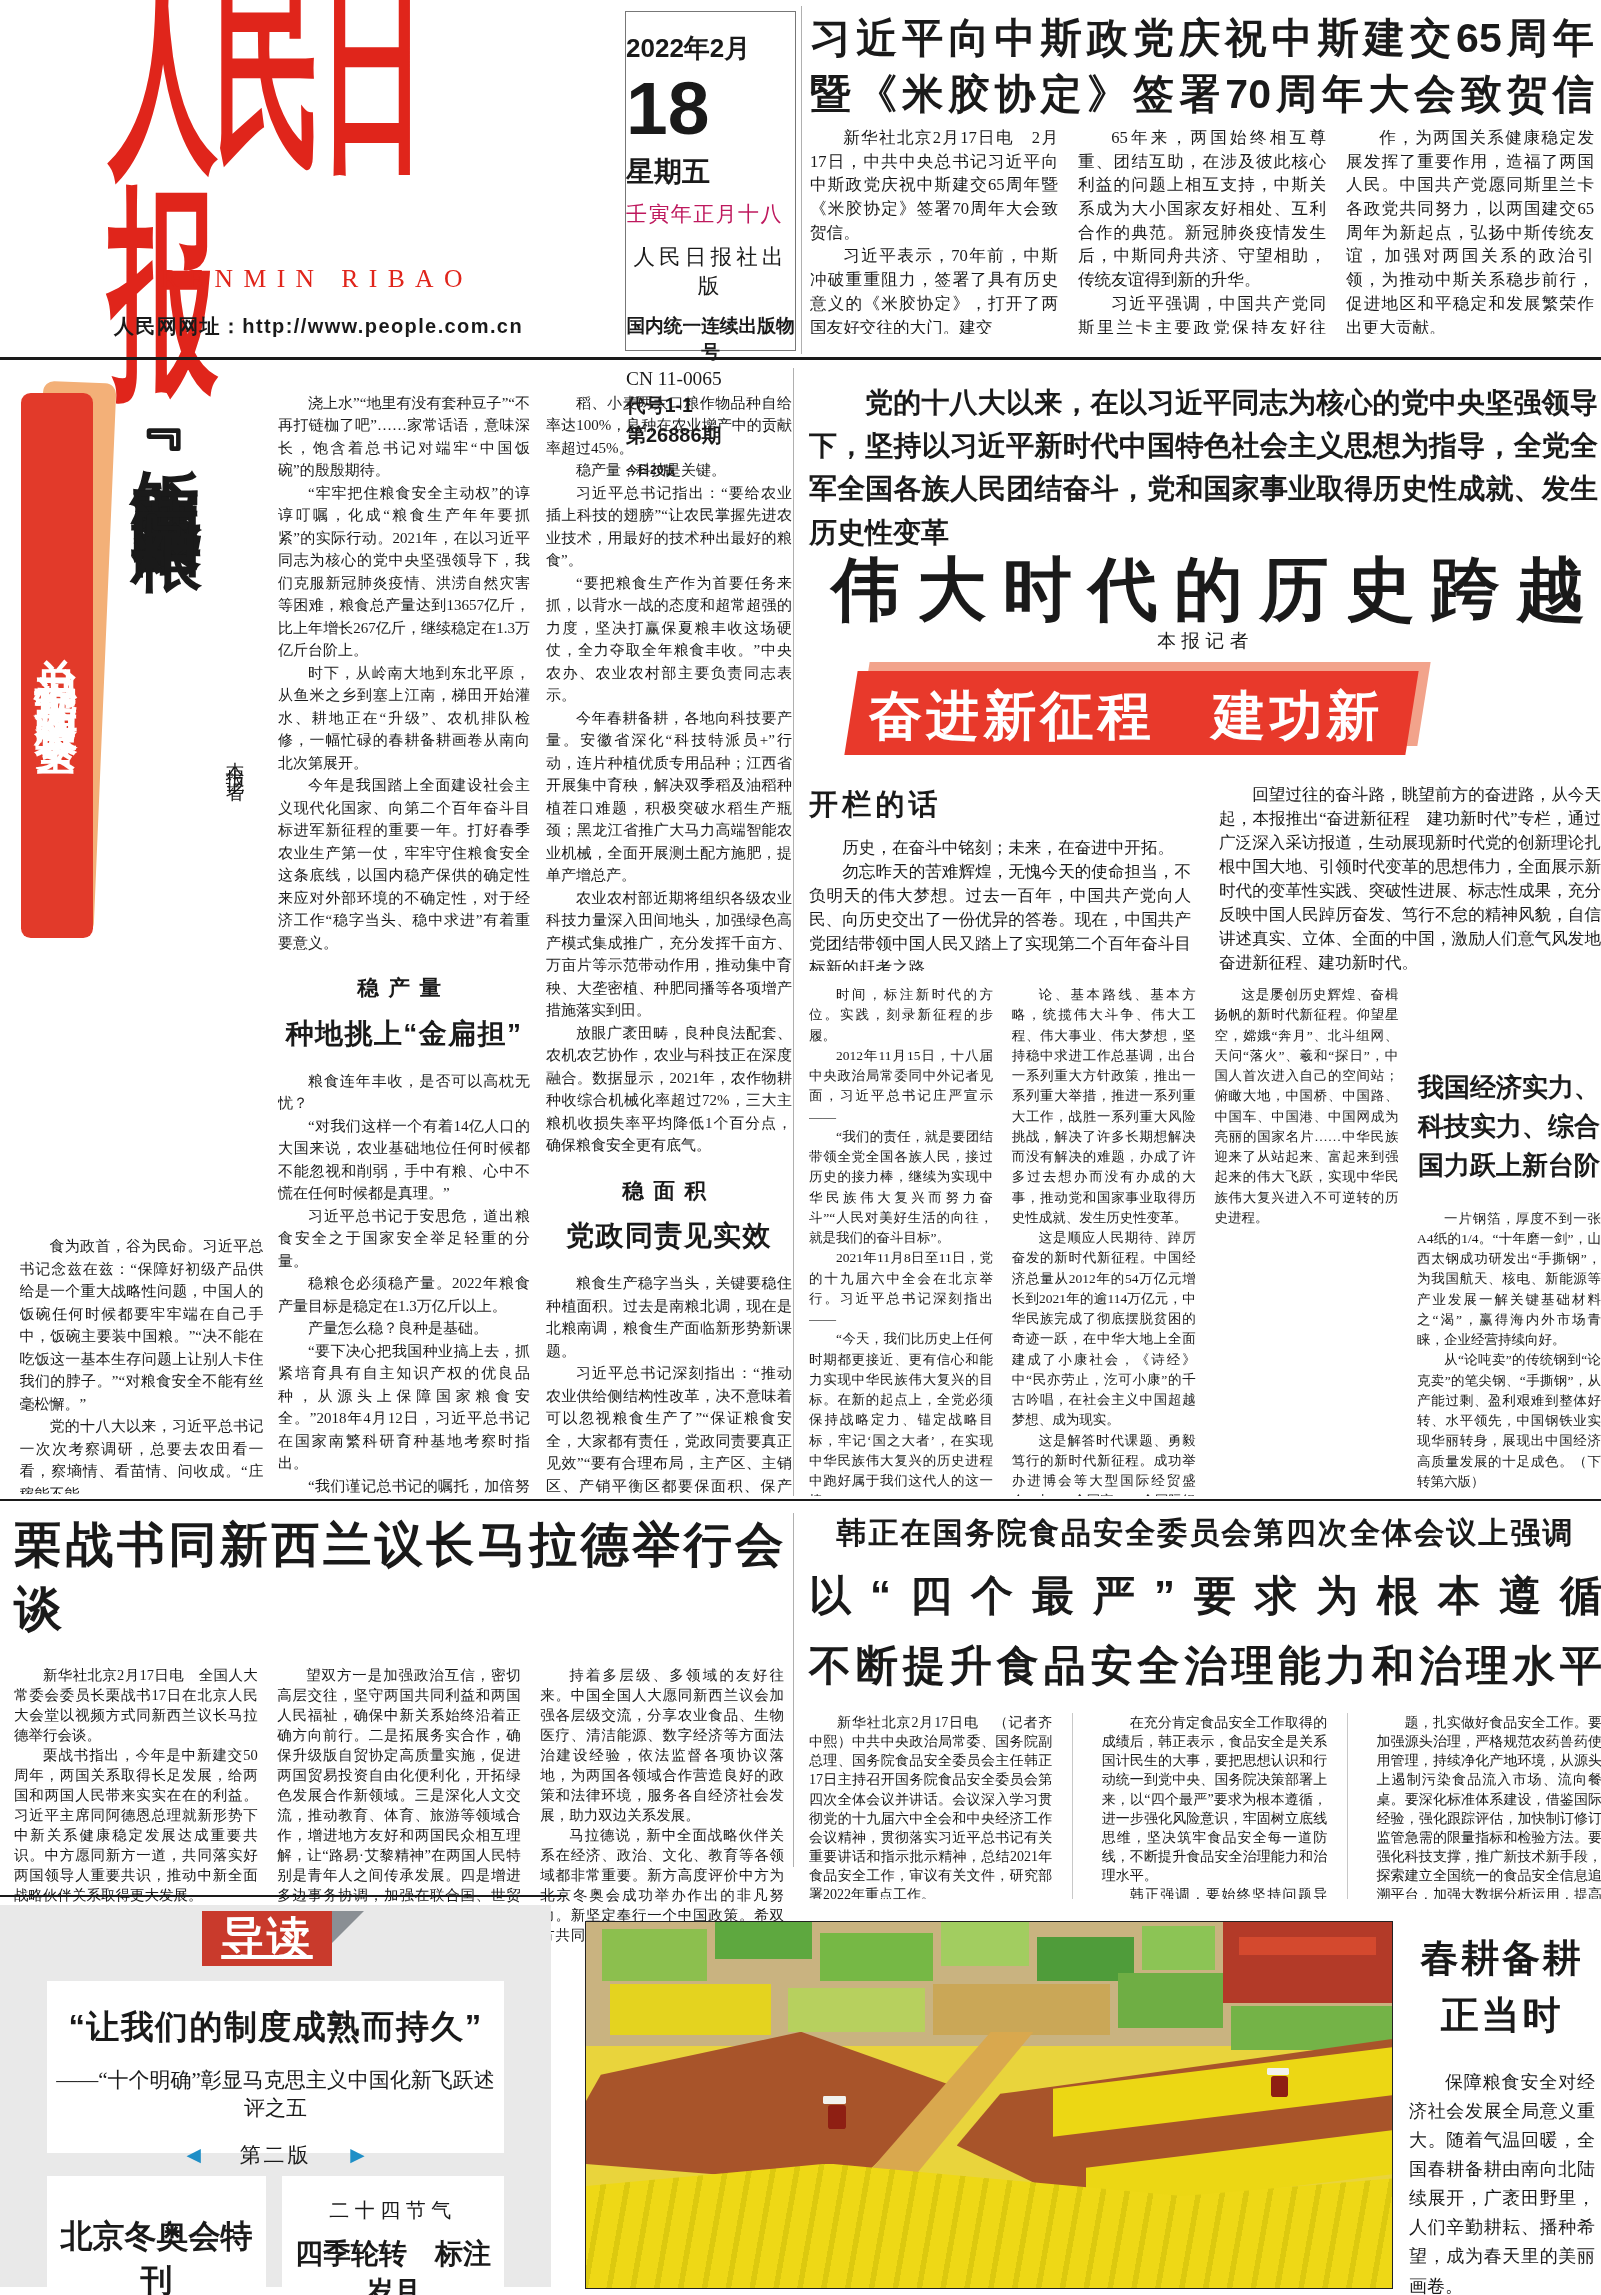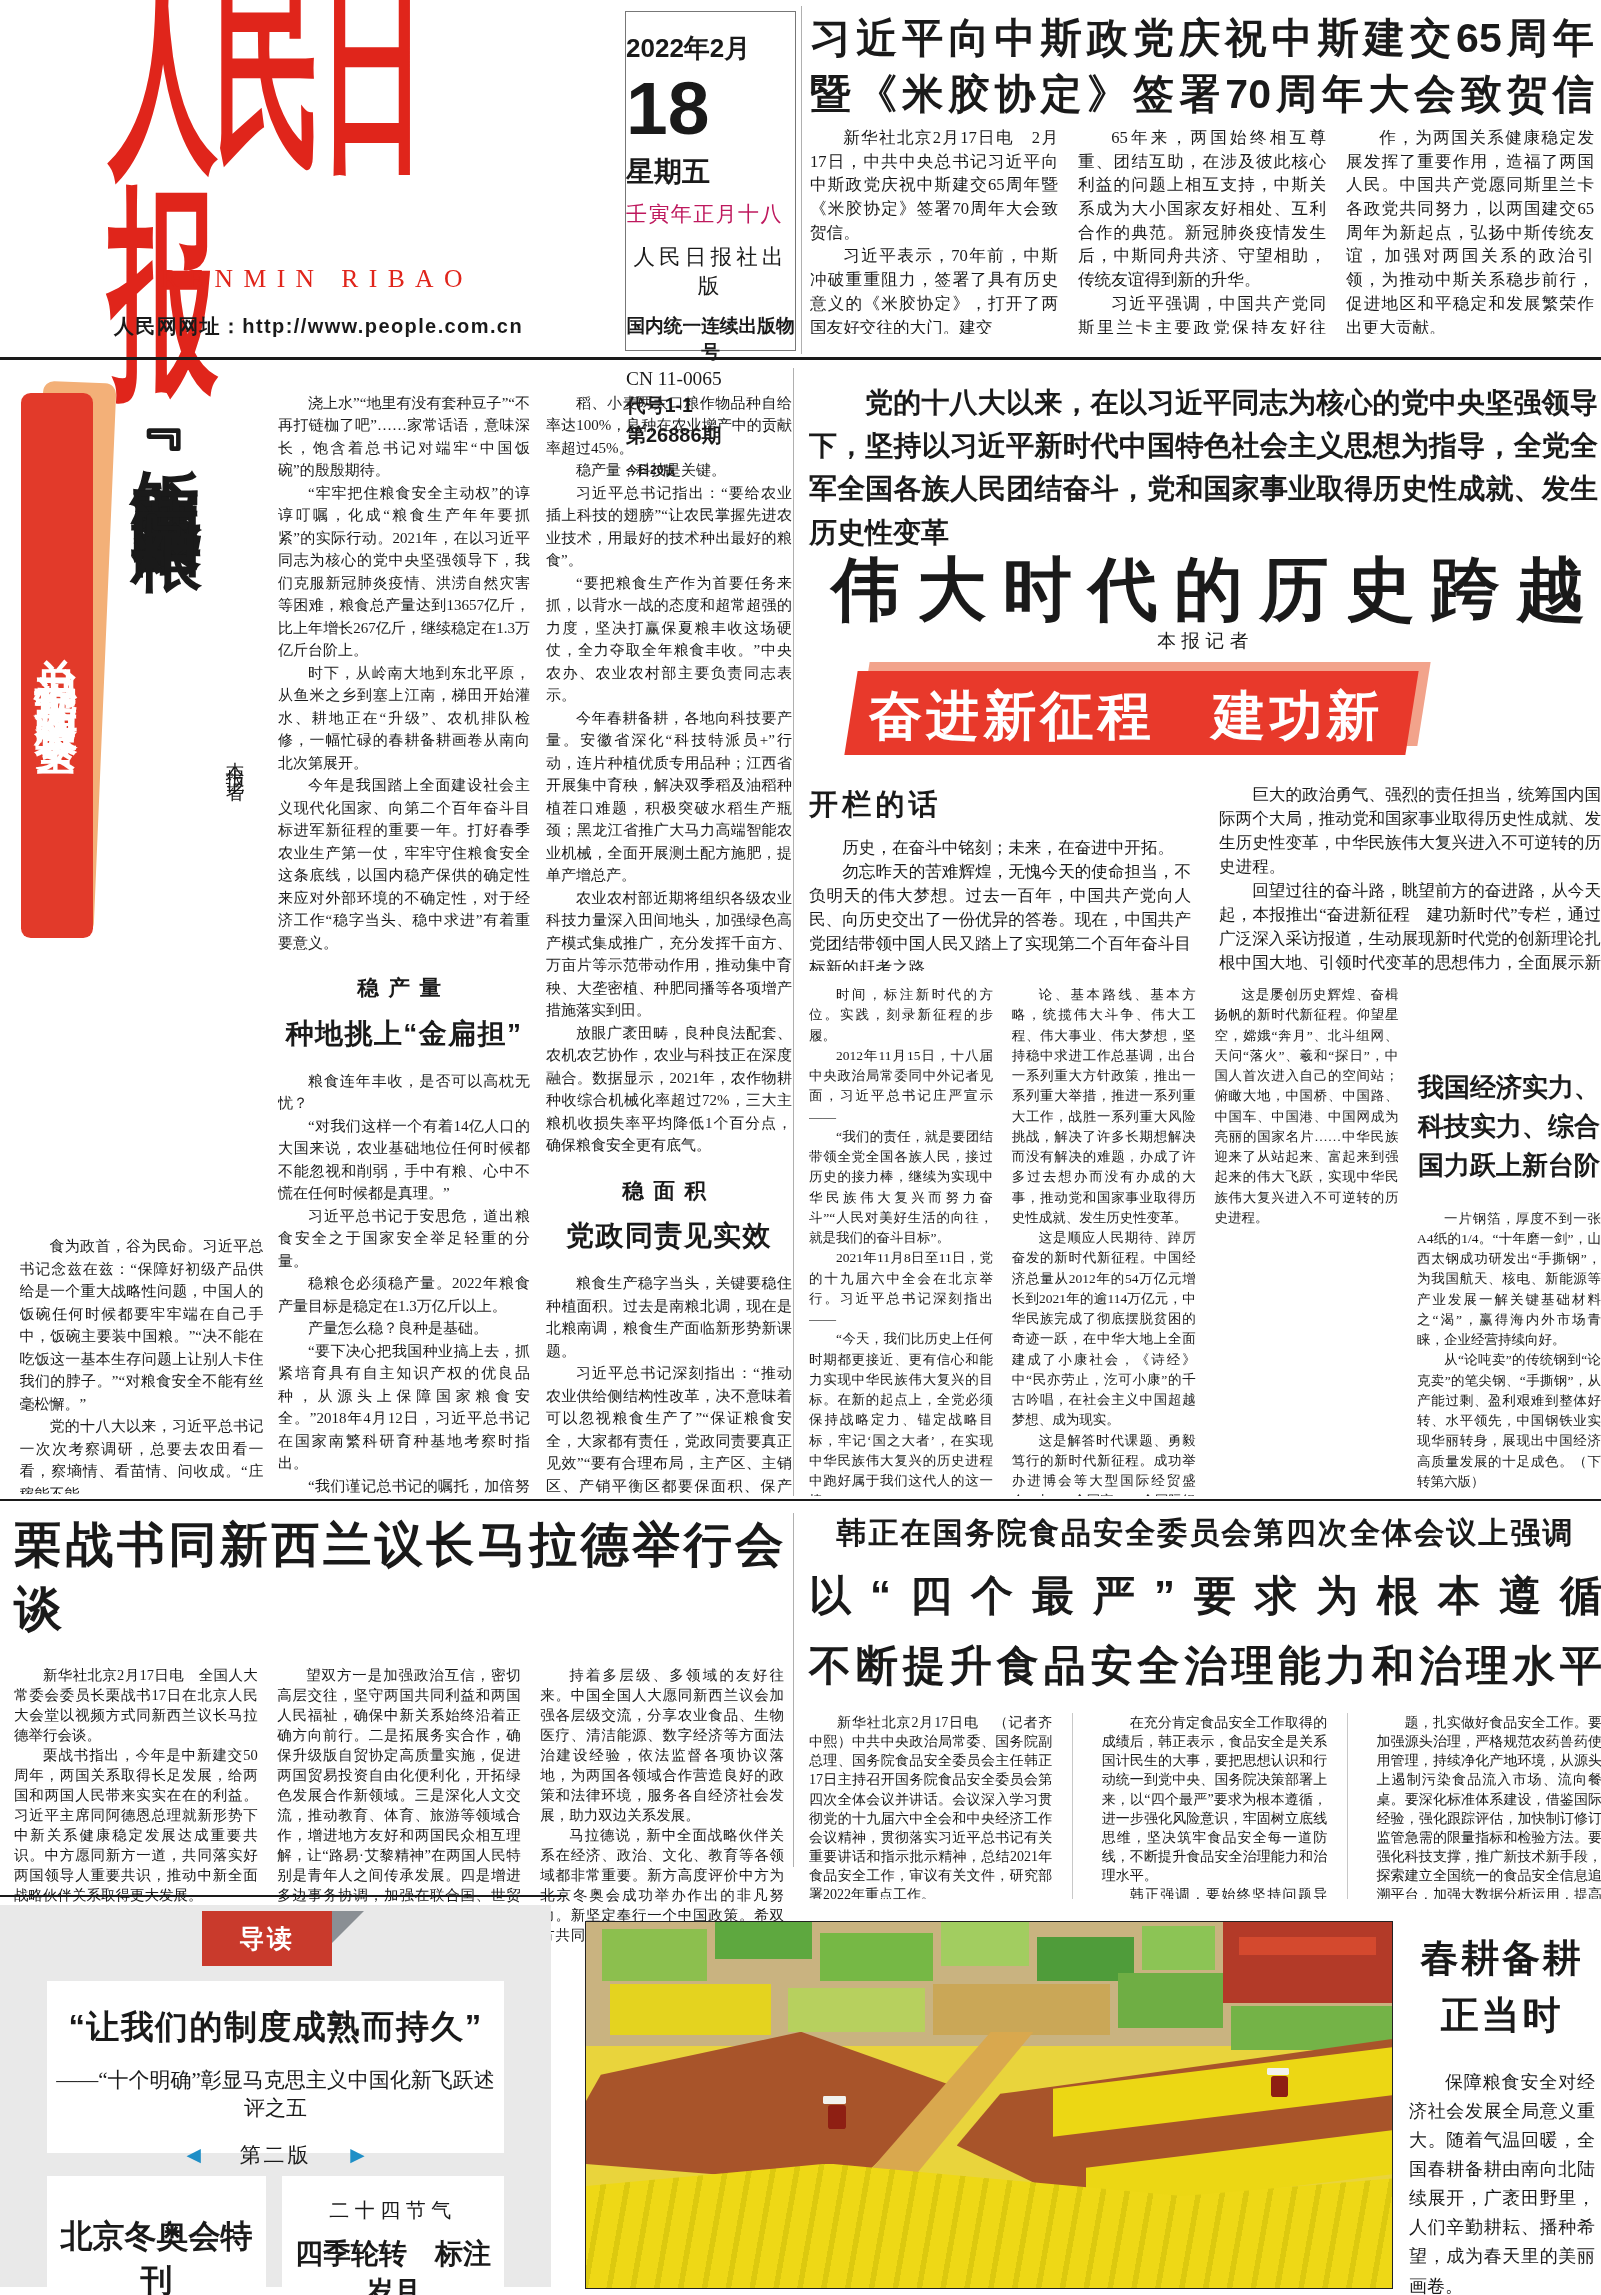--- a/index.html
+++ b/index.html
@@ -93,21 +93,21 @@
   .food{left:809px;top:1513px;width:793px;height:374px;}
   .food-kicker{font-size:30px;text-align:center;letter-spacing:2.1px;}
   .food-hl{font-size:42px;margin-top:14px;}
   .food-cols{margin-top:19.4px;height:186px;}
   .food-cols .bodycol{width:246px;font-size:14px;line-height:1.36;}
   .food-cols .bodycol + .bodycol{margin-left:19.4px;border-left:0.7px solid #c8c8c8;padding-left:29px;width:228px;}
   
   .rule3{left:0;top:1895px;width:566px;height:2.1px;background:#1a1a1a;}
   .guide{left:0;top:1905px;width:551px;height:382px;background:#e9e9e9;}
   .guide-label{left:202px;top:5.5px;width:130px;height:55px;background:#c93a2c;color:#fff;
-     font-size:25px;display:flex;align-items:center;justify-content:center;letter-spacing:2.8px;}
+     font-size:43px;display:flex;align-items:center;justify-content:center;letter-spacing:2.8px;text-decoration:underline;}
   .guide-label-tail{left:332px;top:5.5px;width:0;height:0;border-top:32px solid #8a8f94;
      border-right:32px solid transparent;}
   .guide-card{background:#fff;text-align:center;}
   .guide-card1{left:47px;top:76px;width:457px;height:172px;}
   .gc1-title{font-size:33px;margin-top:23.5px;letter-spacing:1.4px;}
   .gc1-sub{font-size:21px;margin-top:16.6px;font-family:"Liberation Serif",serif;}
   .pager{display:flex;justify-content:center;align-items:center;margin-top:19.4px;font-size:21px;}
   .pager .arrow{color:#1f8fc7;font-size:18.7px;}
   .pager .pg{margin:0 39px;letter-spacing:2.8px;}
   .guide-card2{left:47px;top:271px;width:219px;height:172px;}
@@ -238,21 +238,20 @@
 
     <div class="abs note-box cols clip">
       <div class="note-col clip">
         <div class="note-title hd">开栏的话</div>
         <div>
             <p>历史，在奋斗中铭刻；未来，在奋进中开拓。</p>
             <p>勿忘昨天的苦难辉煌，无愧今天的使命担当，不负明天的伟大梦想。过去一百年，中国共产党向人民、向历史交出了一份优异的答卷。现在，中国共产党团结带领中国人民又踏上了实现第二个百年奋斗目标新的赶考之路。</p>
           </div>
       </div>
       <div class="note-col clip">
-          <p>巨大的政治勇气、强烈的责任担当，统筹国内国际两个大局，推动党和国家事业取得历史性成就、发生历史性变革，中华民族伟大复兴进入不可逆转的历史进程。</p>
           <p>回望过往的奋斗路，眺望前方的奋进路，从今天起，本报推出“奋进新征程　建功新时代”专栏，通过广泛深入采访报道，生动展现新时代党的创新理论扎根中国大地、引领时代变革的思想伟力，全面展示新时代的变革性实践、突破性进展、标志性成果，充分反映中国人民踔厉奋发、笃行不怠的精神风貌，自信讲述真实、立体、全面的中国，激励人们意气风发地奋进新征程、建功新时代。</p>
         </div>
     </div>
 
     <div class="abs main-cols cols clip">
       <div class="bodycol clip">
           <p>时间，标注新时代的方位。实践，刻录新征程的步履。</p>
           <p>2012年11月15日，十八届中央政治局常委同中外记者见面，习近平总书记庄严宣示——</p>
           <p>“我们的责任，就是要团结带领全党全国各族人民，接过历史的接力棒，继续为实现中华民族伟大复兴而努力奋斗”“人民对美好生活的向往，就是我们的奋斗目标”。</p>
           <p>2021年11月8日至11日，党的十九届六中全会在北京举行。习近平总书记深刻指出——</p>

